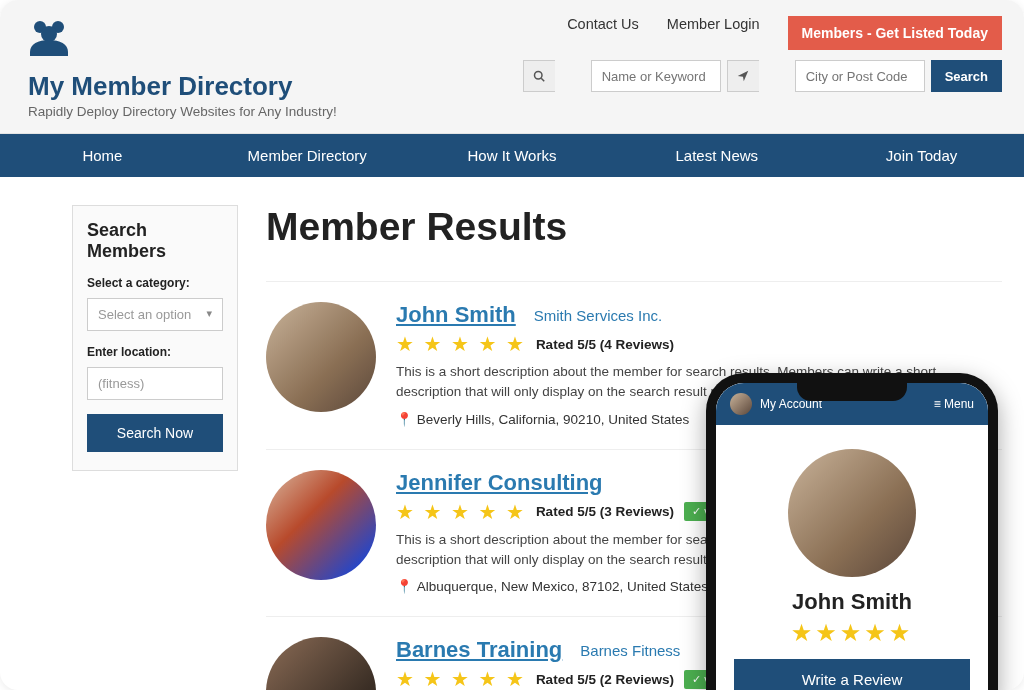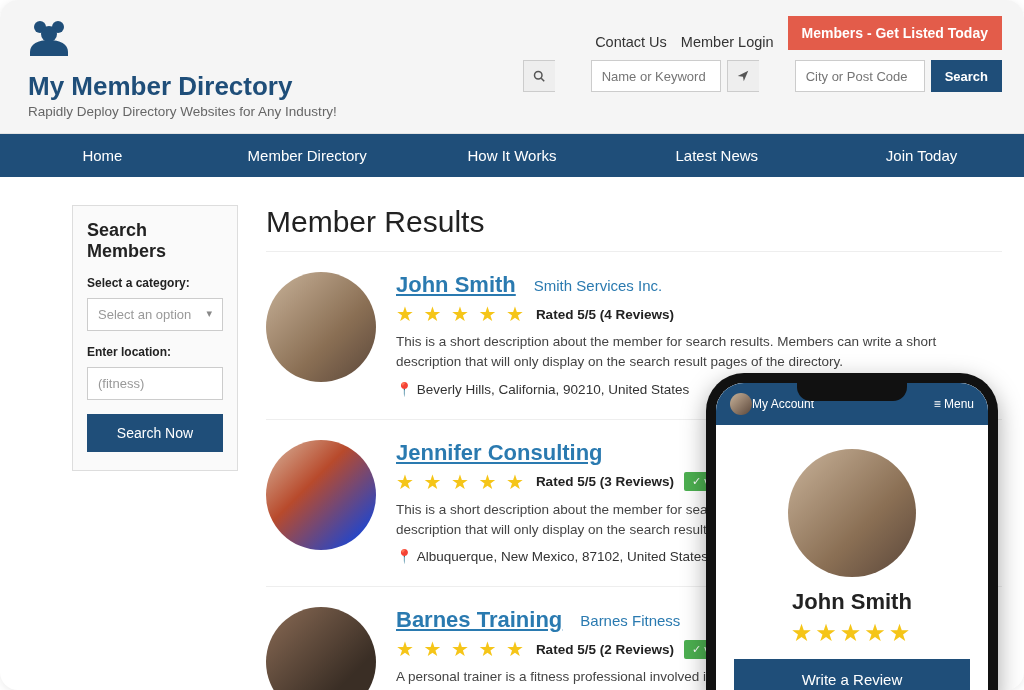--- a/index.html
+++ b/index.html
@@ -5,61 +5,61 @@
   * { box-sizing: border-box; margin: 0; padding: 0; }
   body { font-family: -apple-system, BlinkMacSystemFont, "Segoe UI", Arial, sans-serif; background:#fff; color:#333; }
   .page { width:1024px; height:690px; position:relative; overflow:hidden; border-radius:18px; box-shadow:0 2px 8px rgba(0,0,0,0.08); background:#fff;}
   
   .topbar { background:#f5f5f5; padding:16px 22px 14px 28px; display:flex; justify-content:space-between; align-items:flex-start; border-bottom:1px solid #e4e4e4;}
   .brand { display:flex; align-items:flex-start; gap:12px;flex-direction:column;}
   .brand-icon { color:#1f4e79; }
   .brand-text h1 { color:#1f4e79; font-size:26px; font-weight:700; line-height:1.08;}
   .brand-text p { color:#666; font-size:13.5px; margin-top:4px;}
   .top-right { text-align:right; }
-  .top-links { margin-bottom:10px; display:flex; gap:14px; justify-content:flex-end; align-items:flex-end;}
+  .top-links { margin-bottom:10px; display:flex; gap:28px; justify-content:flex-end; align-items:flex-start;}
   .top-links a { color:#333; text-decoration:none; font-size:14.5px;}
   .cta-btn { background:#e35c4a; color:#fff; font-weight:600; padding:9px 14px; font-size:14px; border:none; cursor:pointer;}
   .search-row { display:flex; gap:6px; justify-content:flex-end;}
   .input-group { display:flex;gap:36px; }
   .input-icon { background:#eee; border:1px solid #ccc; border-right:none; width:32px; display:flex; align-items:center; justify-content:center; color:#555; font-size:12px;}
   .input-group input { border:1px solid #ccc; padding:6px 10px; font-size:13px; width:130px; height:32px; background:#fff;}
   .search-btn { background:#1f4e79; color:#fff; border:none; padding:0 14px; font-size:13px; font-weight:600; cursor:pointer; height:32px;text-align:center;}
   
   .nav { background:#1f4e79; display:flex; }
   .nav a { flex:1; text-align:center; color:#fff; text-decoration:none; padding:13px 0; font-size:15px;}
   
   .body { display:flex; padding:28px 22px 0 28px; gap:28px;}
   .sidebar { width:166px; border:1px solid #ddd; padding:14px 14px 18px 14px; align-self:flex-start; background:#fafafa;margin-left:44px;}
   .sidebar h3 { font-size:18px; font-weight:800; margin-bottom:14px; color:#222;}
   .sidebar label { font-size:12px; font-weight:600; display:block; margin-bottom:8px; color:#222;}
   .sidebar .select, .sidebar .txt { width:100%; border:1px solid #ccc; background:#fff; padding:8px 10px; font-size:13px; color:#999; position:relative; margin-bottom:14px;}
   .sidebar .select::after { content:"▾"; position:absolute; right:10px; color:#888; font-size:11px;}
   .sidebar .search-now { width:100%; background:#1f4e79; color:#fff; border:none; padding:11px 0; font-size:14px; cursor:pointer;}
   .main { flex:1; }
-  .main h2 { font-size:30px; font-weight:400; color:#222; margin-bottom:12px;}
+  .main h2 { font-size:39px; font-weight:700; color:#222; margin-bottom:32px;}
   .member { display:flex; gap:20px; padding:20px 0 22px 0; border-top:1px solid #eee;}
   .avatar { width:110px; height:110px; border-radius:50%; background:linear-gradient(135deg,#c9b39a 0%, #8a6f54 60%, #5a463a 100%); flex-shrink:0; overflow:hidden; position:relative;}
   .avatar.a2 { background:linear-gradient(135deg,#d9b9a1 0%, #b84a2c 40%, #2946c4 85%);}
   .avatar.a3 { background:linear-gradient(135deg,#8a6b55 0%, #3a2e25 70%);}
   .member-info { flex:1; }
   .name-row { display:flex; align-items:center; gap:18px; flex-wrap:wrap;}
   .member-name { color:#2a7ab0; font-size:22px; font-weight:800;}
   .company { color:#2a7ab0; font-size:15px;}
   .badge { background:#4caf50; color:#fff; font-size:11px; padding:3px 8px; border-radius:2px;}
   .rating-row { display:flex; align-items:center; gap:10px; margin:4px 0 6px 0;}
   .stars { color:#f5c518; font-size:20px; letter-spacing:2px;}
   .rating-text { font-size:13.5px; font-weight:600; color:#222;}
   .desc { font-size:13.5px; color:#444; line-height:1.5; margin-bottom:8px;}
   .loc { font-size:13.5px; color:#333;}
   .loc .pin { color:#e23b2e; margin-right:4px;}
   
   .phone { position:absolute; right:26px; bottom:-10px; width:292px; border:10px solid #111; border-bottom:none; border-radius:38px 38px 0 0; background:#fff; box-shadow:0 8px 24px rgba(0,0,0,0.35); overflow:hidden;}
   .phone-inner { background:#fff; }
   .phone-header { background:#1f4e79; color:#fff; display:flex; justify-content:space-between; align-items:center; padding:10px 14px;}
-  .phone-header .acct { display:flex; align-items:center; font-size:12px;}
+  .phone-header .acct { display:flex; align-items:center; gap:8px; font-size:12px;}
   .phone-header .mini-avatar { width:22px; height:22px; border-radius:50%; background:linear-gradient(135deg,#c9b39a,#5a463a);}
   .phone-header .menu { font-size:12px;}
   .phone-body { text-align:center; padding:18px 18px 0 18px;}
   .phone-avatar { width:128px; height:128px; border-radius:50%; margin:6px auto 12px auto; background:linear-gradient(135deg,#c9b39a 0%, #8a6f54 60%, #5a463a 100%);}
   .phone-name { font-size:22px; font-weight:800; color:#222; margin-bottom:4px;}
   .phone-stars { color:#f5c518; font-size:24px; letter-spacing:3px; margin-bottom:12px;}
   .review-btn { background:#1f4e79; color:#fff; width:100%; border:none; padding:12px 0; font-size:15px; cursor:pointer;}
   .notch { position:absolute; top:0; left:50%; transform:translateX(-50%); width:110px; height:18px; background:#111; border-radius:0 0 14px 14px; z-index:2;}
 </style>
 </head>

